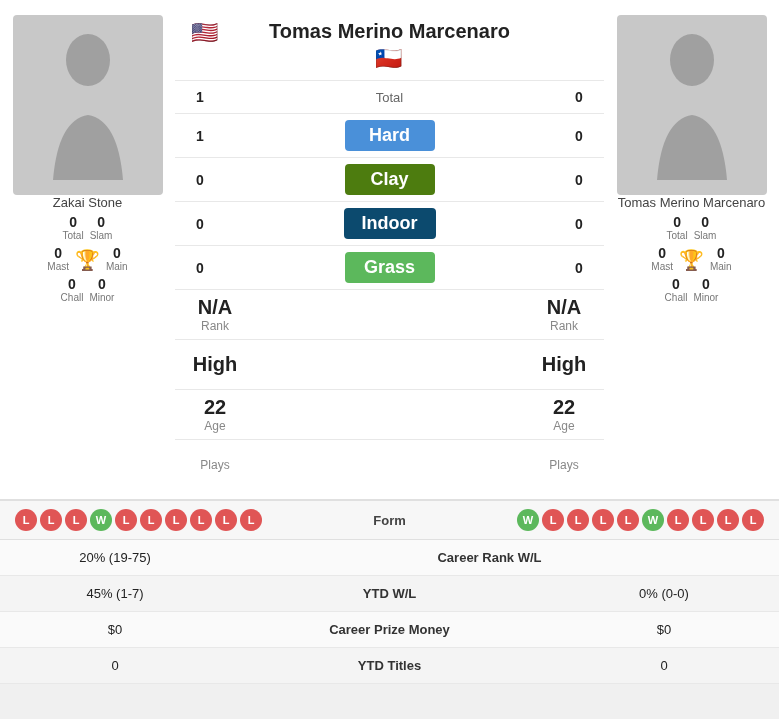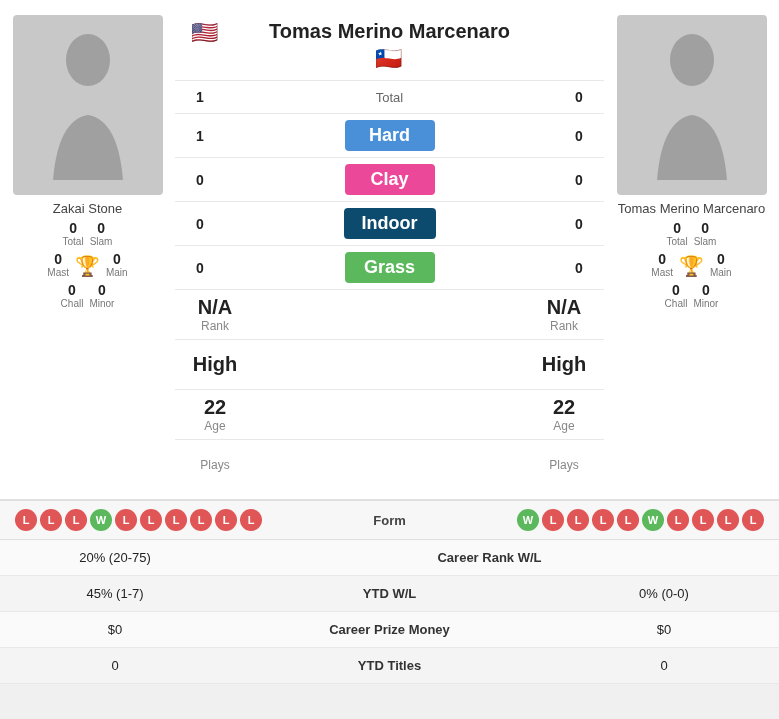--- a/index.html
+++ b/index.html
@@ -44,21 +44,20 @@
     }
 
     .avatar-silhouette {
       width: 90px;
       height: 150px;
     }
 
     .player-name-label {
       font-size: 13px;
       color: #444;
-      margin-top: 6px;
       text-align: left;
     }
 
     
     .middle-panel {
       flex: 1;
       display: flex;
       flex-direction: column;
     }
 
@@ -126,21 +125,21 @@
       padding: 5px 18px;
       border-radius: 4px;
       color: #fff;
       font-size: 18px;
       font-weight: bold;
       min-width: 90px;
       text-align: center;
     }
 
     .surface-hard { background: #4a90d9; }
-    .surface-clay { background: #ec4899; }
+    .surface-clay { background: #4d7c0f; }
     .surface-indoor { background: #0c4a6e; }
     .surface-grass { background: #5cb85c; }
 
     .stat-section {
       border-top: 1px solid #e8e8e8;
       padding: 6px 10px;
       display: flex;
       align-items: center;
       justify-content: space-between;
       min-height: 50px;
@@ -487,21 +486,21 @@
         <div class="badge badge-l">L</div>
         <div class="badge badge-l">L</div>
         <div class="badge badge-l">L</div>
         <div class="badge badge-l">L</div>
       </div>
   </div>
 
   <div class="stats-table">
 
     <div class="stats-row">
-      <span class="stats-row-left">20% (20-75)</span>
+      <span class="stats-row-left">20% (19-75)</span>
       <span class="stats-row-label">Career Rank W/L</span>
     </div>
 
     <div class="stats-row">
       <span class="stats-row-left">45% (1-7)</span>
       <span class="stats-row-label">YTD W/L</span>
       <span class="stats-row-right">0% (0-0)</span>
     </div>
 
     <div class="stats-row">

